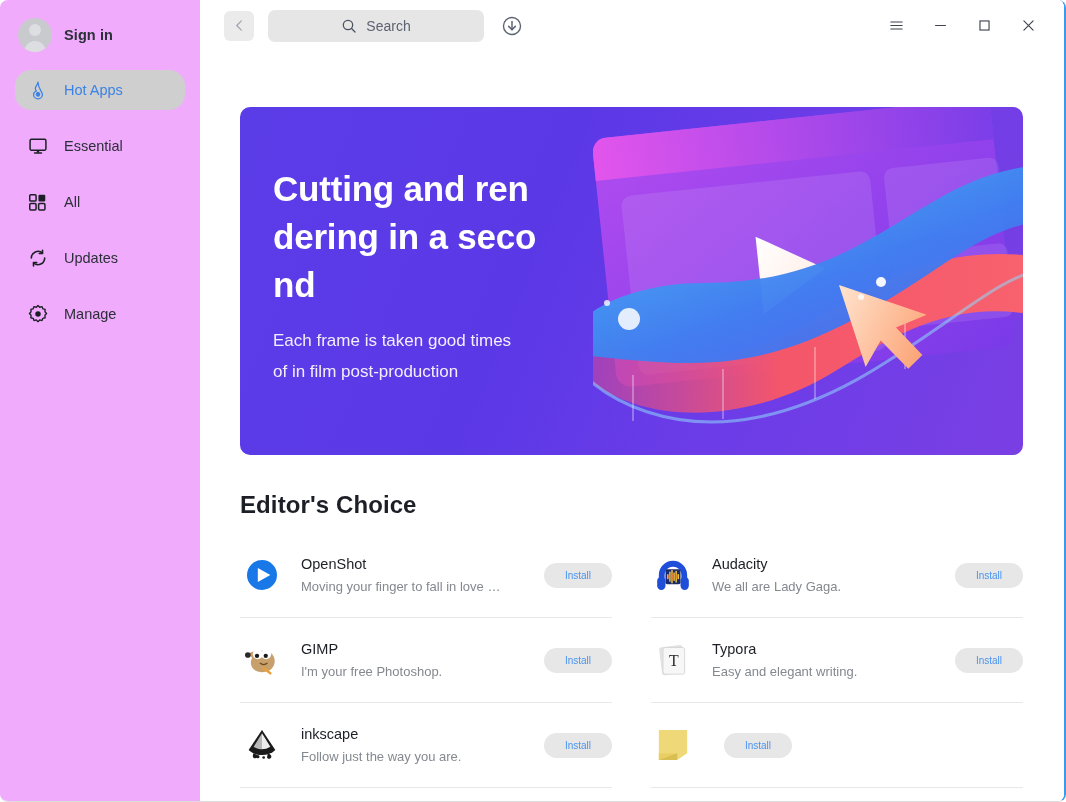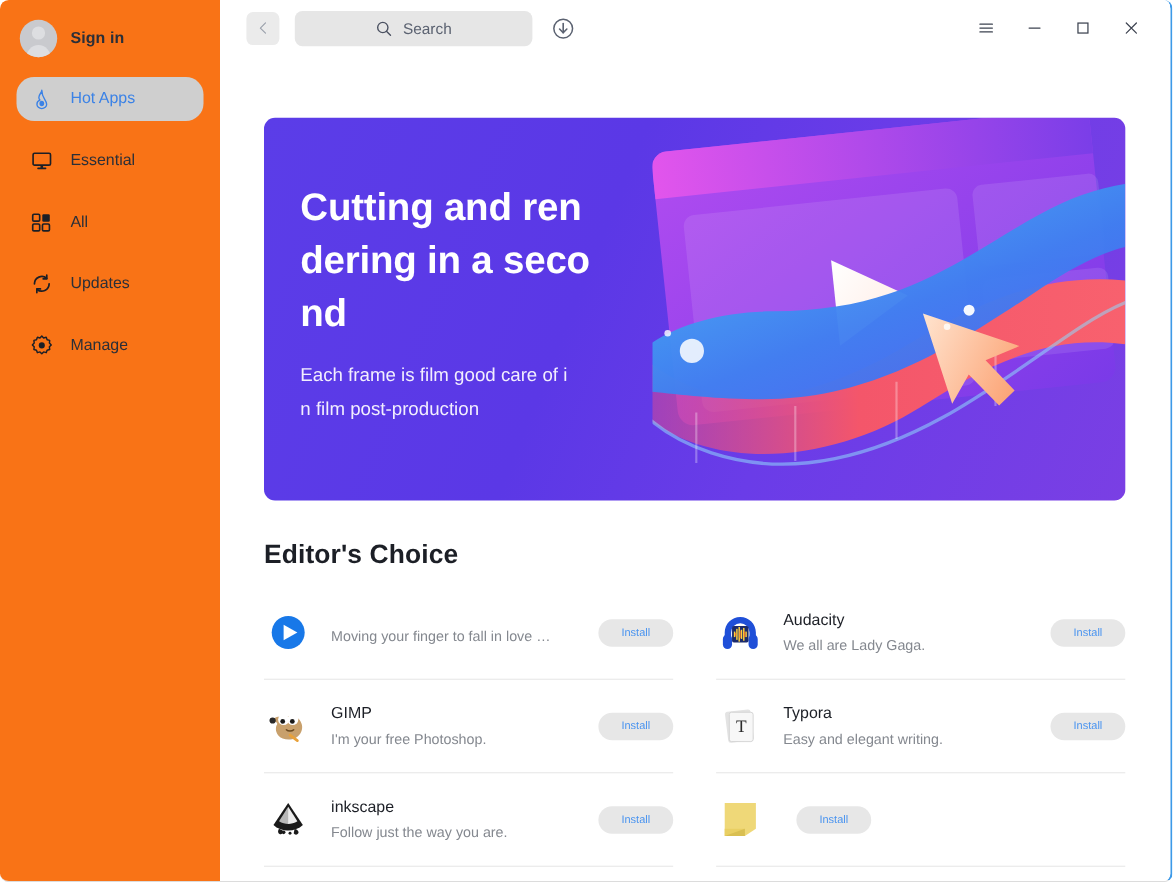--- a/index.html
+++ b/index.html
@@ -22,21 +22,21 @@
     overflow: hidden;
     border-right: 2px solid #3d9ae8;
     border-bottom: 1px solid #dcdcdc;
   }
 
   
   #sidebar {
     width: 200px;
     min-width: 200px;
     height: 100%;
-    background: #f97316;
+    background: #f0abfc;
     padding-top: 0;
     position: relative;
   }
 
   #account-row {
     display: flex;
     align-items: center;
     gap: 12px;
     padding: 18px 0 16px 18px;
     cursor: pointer;
@@ -491,36 +491,37 @@
               <circle cx="36" cy="212" r="11" opacity=".85"></circle>
               <circle cx="14" cy="196" r="3" opacity=".8"></circle>
               <circle cx="288" cy="175" r="5" opacity=".95"></circle>
               <circle cx="268" cy="190" r="3" opacity=".8"></circle>
             </g>
           </svg>
         </div>
 
         <div id="banner-text">
           <div id="banner-title">Cutting and rendering in a second</div>
-          <div id="banner-subtitle">Each frame is film good care of in film post-production</div>
+          <div id="banner-subtitle">Each frame is taken good times of in film post-production</div>
         </div>
       </div>
 
       <div id="section-title">Editor's Choice</div>
 
       <div id="app-grid">
 
         <div class="app-row">
           <span class="app-icon">
             <svg width="40" height="40" viewBox="0 0 48 48">
               <circle cx="24" cy="24" r="18" fill="#1878e8"></circle>
               <path d="M19 15.5 34 24l-15 8.5z" fill="#ffffff"></path>
             </svg>
           </span>
           <div class="app-meta">
+            <div class="app-name">OpenShot</div>
             <div class="app-desc">Moving your finger to fall in love with …</div>
           </div>
           <button class="install-button">Install</button>
         </div>
 
         <div class="app-row">
           <span class="app-icon">
             <svg width="40" height="40" viewBox="0 0 48 48">
               <path d="M24 7C14.6 7 7 14.6 7 24v8h7V24a10 10 0 0 1 20 0v8h7v-8c0-9.4-7.6-17-17-17z" fill="#1f4fd8"></path>
               <rect x="5" y="26" width="10" height="16" rx="5" fill="#1f4fd8"></rect>

